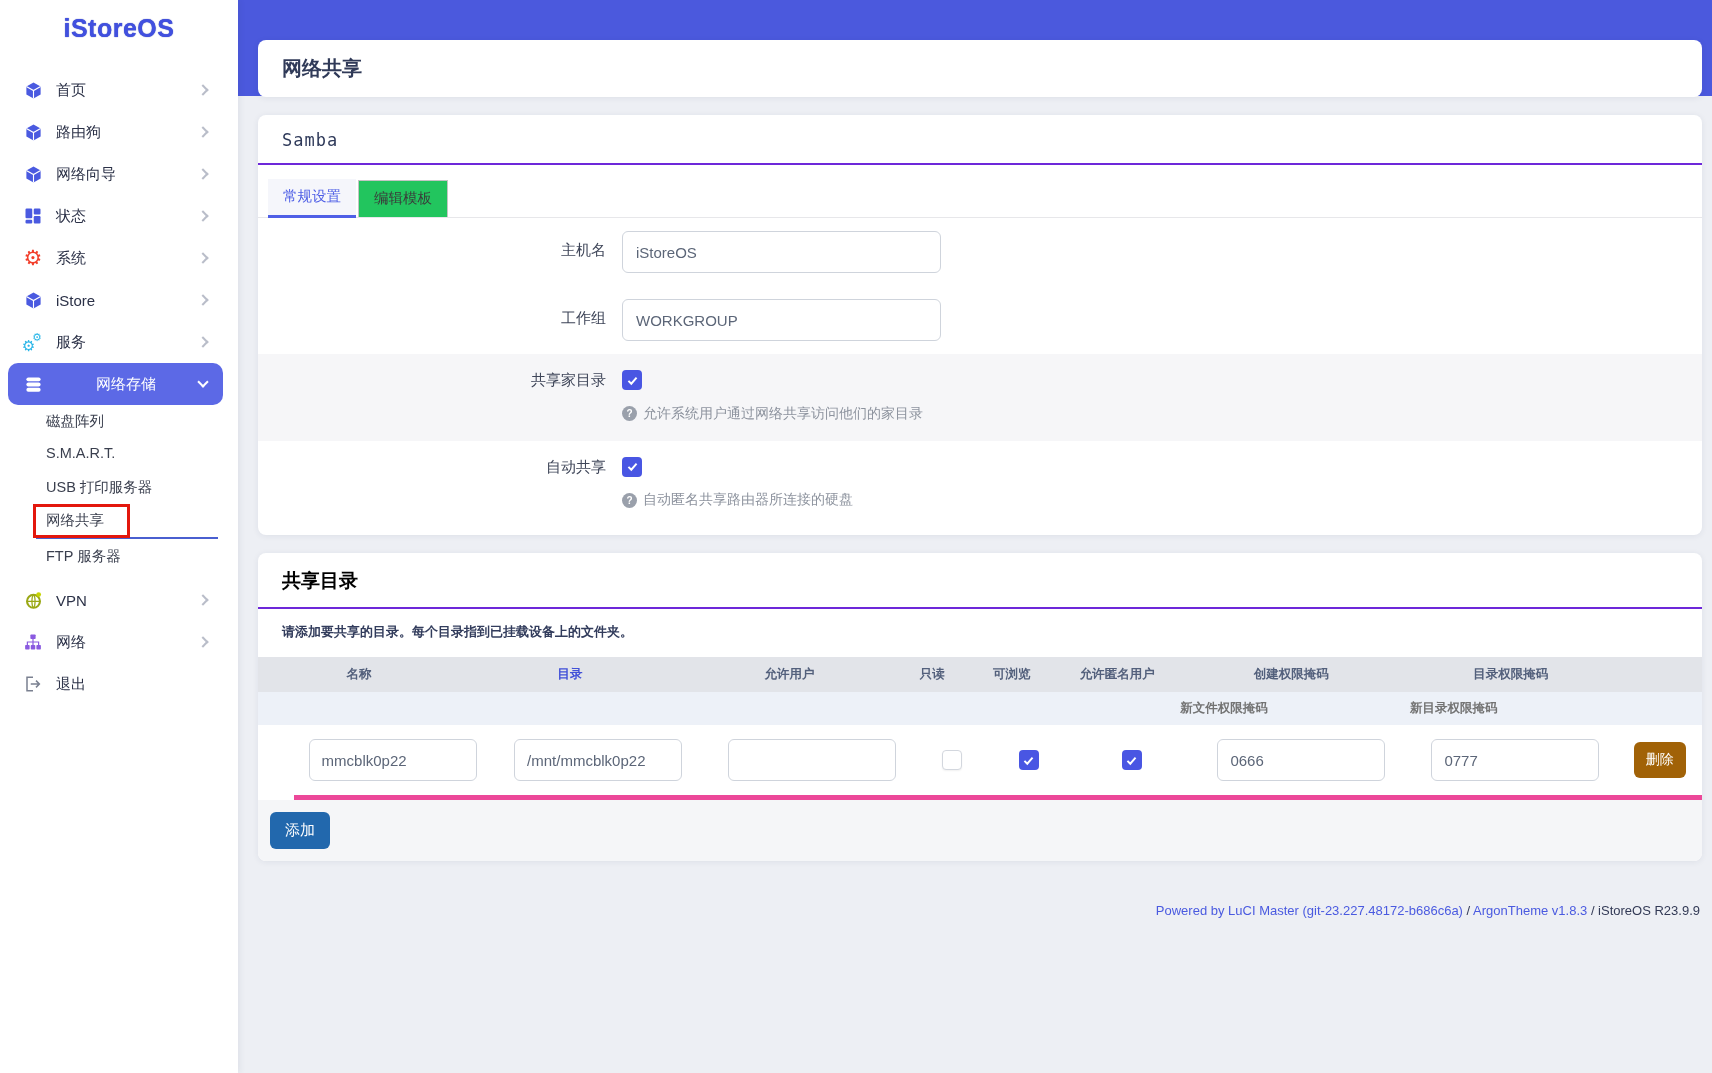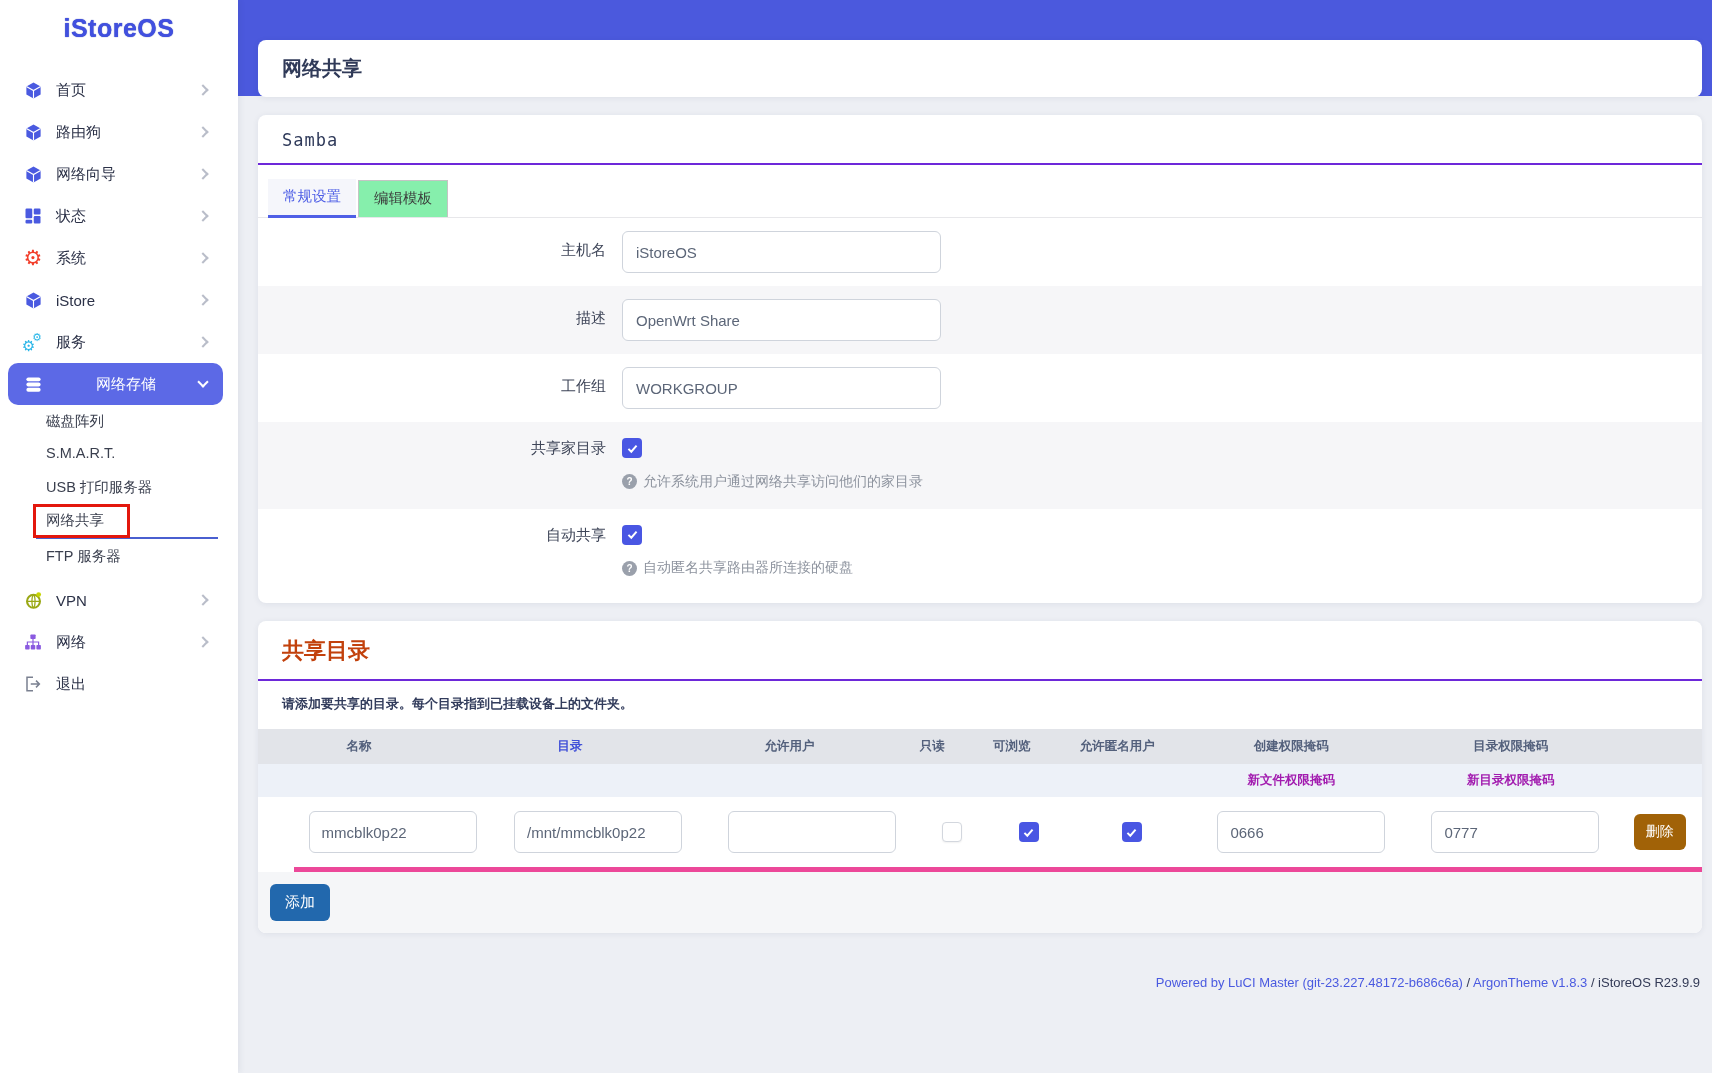--- a/index.html
+++ b/index.html
@@ -33,26 +33,26 @@
   
   .main { flex:1; position:relative; min-height:1073px; padding:0 10px 20px 20px; }
   .topband { position:absolute; left:0; top:0; right:0; height:96px; background:#4b59dd; z-index:0; }
   .card { background:#fff; border-radius:8px; box-shadow:0 1px 6px rgba(40,50,90,.08); position:relative; z-index:1; }
   .page-head-card { margin-top:40px; padding:15px 24px; }
   .page-title { font-size:20px; font-weight:bold; color:#303a58; }
 
   .samba-card { margin-top:18px; }
   .card-head { padding:15px 21px 13px 24px; border-bottom:2px solid #6d28d9; }
   .card-title-mono { font-family:"DejaVu Sans Mono","Liberation Mono",monospace; font-size:17px; color:#2f3a5a; font-weight:500; letter-spacing:1px; }
-  .card-title-bold { font-size:22px; font-weight:bold; color:#c2410c; }
+  .card-title-bold { font-size:19px; font-weight:bold; color:#000000; }
 
   .tabbar { display:flex; align-items:flex-end; padding:14px 10px 0 10px; border-bottom:1px solid #e7e7ea; }
   .tab { padding:8px 15px 9px 15px; font-size:14.5px; cursor:pointer; }
   .tab.active { color:#4f5fe6; background:#f5f6fb; border-bottom:3px solid #4f5fe6; margin-bottom:-1px; }
-  .tab.inactive { background:#86efac; border:1px solid #c4c4c4; border-bottom:none; color:#3a3a3a; margin-left:2px; }
+  .tab.inactive { background:#22c55e; border:1px solid #c4c4c4; border-bottom:none; color:#3a3a3a; margin-left:2px; }
 
   .form-row { display:flex; padding:13px 0; }
   .form-row.alt { background:#f6f6f8; }
   .form-row.cbrow { padding:16px 0 18px 0; }
   .f-label { width:348px; flex:0 0 348px; text-align:right; padding-top:10px; font-size:15px; color:#3e4558;padding-left:20px; }
   .cbrow .f-label { padding-top:1px; }
   .f-ctl { margin-left:16px; }
   .txt-input { width:319px; height:42px; border:1px solid #cfd4dc; border-radius:6px; padding:0 13px;
                font-size:15px; color:#5c6678; background:#fff; font-family:"Liberation Sans",sans-serif; }
   .checkbox { width:20px; height:20px; border-radius:4px; display:inline-flex; align-items:center; justify-content:center; cursor:pointer; }
@@ -62,21 +62,21 @@
   .help-q { width:15px; height:15px; border-radius:50%; background:#9aa0ab; color:#fff; font-size:10px; font-weight:bold;
             display:inline-flex; align-items:center; justify-content:center; margin-right:6px; flex:0 0 15px; }
 
   .shares-card { margin-top:18px; overflow:hidden; }
   .shares-desc { padding:14px 24px 16px 24px; font-size:13px; font-weight:bold; color:#323c5c; }
   .tgrid { display:grid; grid-template-columns:14% 15.2% 15.2% 4.6% 6.4% 8.2% 15.9% 14.5% 6%; align-items:center; }
   .thead { background:#e2e4e9; }
   .thead .cell { padding:9px 4px; text-align:center; font-size:12.5px; font-weight:bold; color:#53607c; }
   .thead .cell.sorted { color:#4150d8; }
   .tsubhead { background:#edf1f8; }
-  .tsubhead .cell { padding:8px 4px; text-align:center; font-size:12.5px; font-weight:bold; color:#a21caf; min-height:14px; }
+  .tsubhead .cell { padding:8px 4px; text-align:left; font-size:12.5px; font-weight:bold; color:#737373; min-height:14px; }
   .trow { background:#fff; border-bottom:5px solid #ec4899; padding:14px 0;margin-left:36px; }
   .trow .cell { display:flex; justify-content:center; align-items:center; }
   .cell-input { width:86%; max-width:168px; height:42px; border:1px solid #cfd4dc; border-radius:6px; padding:0 12px;
                 font-size:15px; color:#5c6678; font-family:"Liberation Sans",sans-serif; }
   .btn { border:none; border-radius:6px; color:#fff; cursor:pointer; font-family:"Liberation Sans",sans-serif; }
   .btn-del { background:#a16207; font-size:14px; padding:9px 12px; }
   .tfoot { background:#f5f6f8; padding:12px; }
   .btn-add { background:#2268ad; font-size:15px; padding:9px 15px; }
 
   .actions { display:flex; justify-content:flex-end; gap:10px; margin-top:24px; position:relative; z-index:1; }
@@ -253,24 +253,20 @@
     <div class="tabbar">
       <div class="tab active">常规设置</div>
       <div class="tab inactive">编辑模板</div>
     </div>
 
     <div class="form-row">
       <div class="f-label">主机名</div>
       <div class="f-ctl"><input class="txt-input" type="text" value="iStoreOS" style=""></div>
     </div>
 
-    <div class="form-row alt">
-      <div class="f-label">描述</div>
-      <div class="f-ctl"><input class="txt-input" type="text" value="OpenWrt Share" style=""></div>
-    </div>
 
     <div class="form-row">
       <div class="f-label">工作组</div>
       <div class="f-ctl"><input class="txt-input" type="text" value="WORKGROUP" style=""></div>
     </div>
 
     <div class="form-row alt cbrow">
       <div class="f-label">共享家目录</div>
       <div class="f-ctl">
         <div class="checkbox checked">

